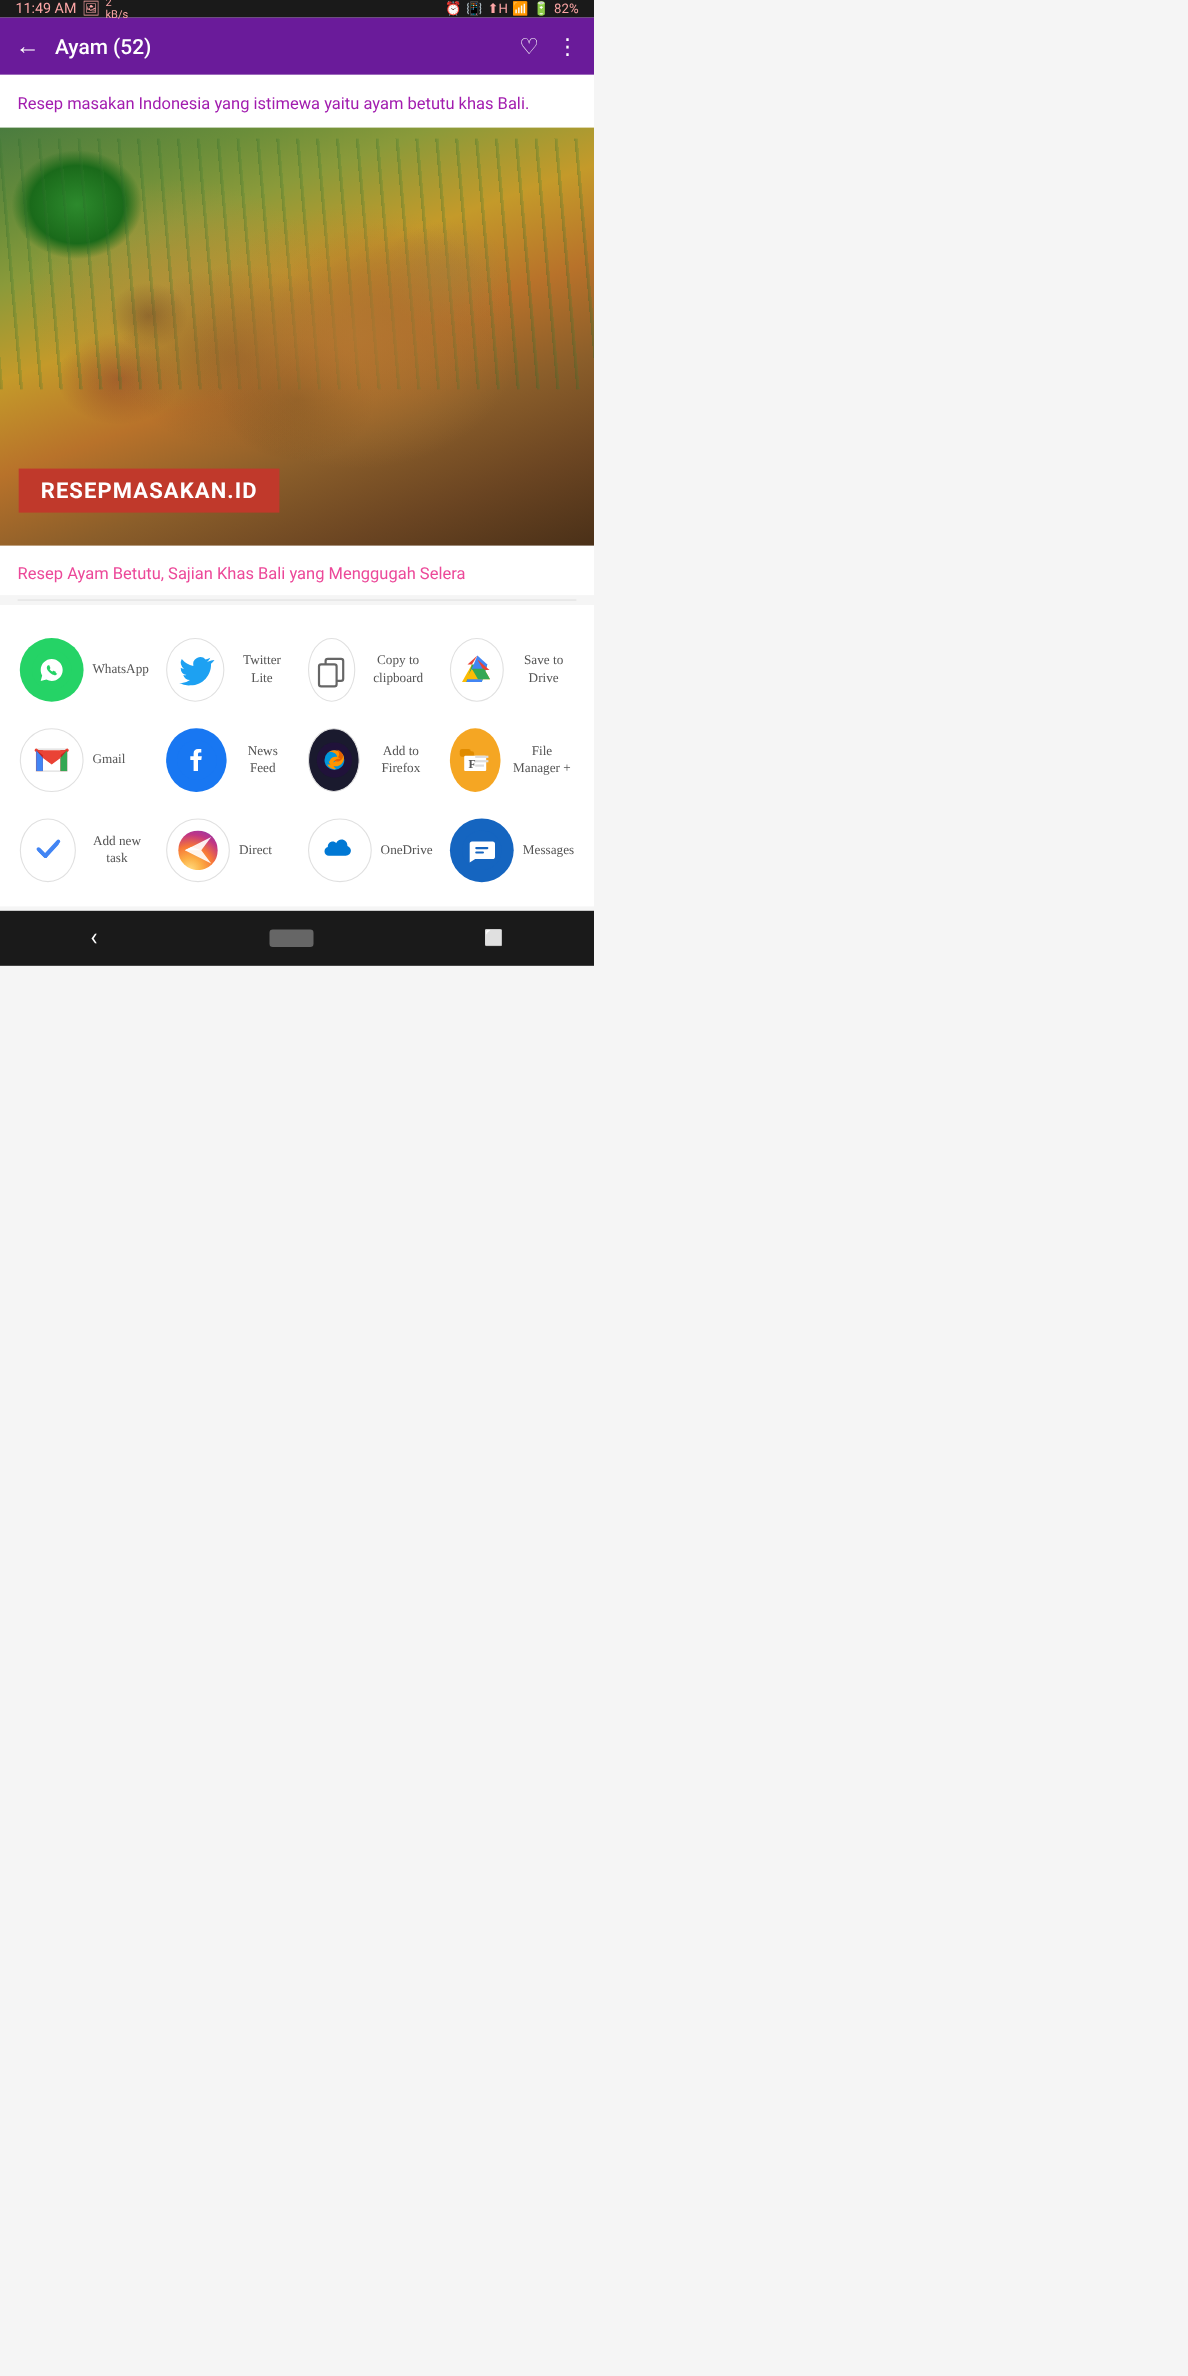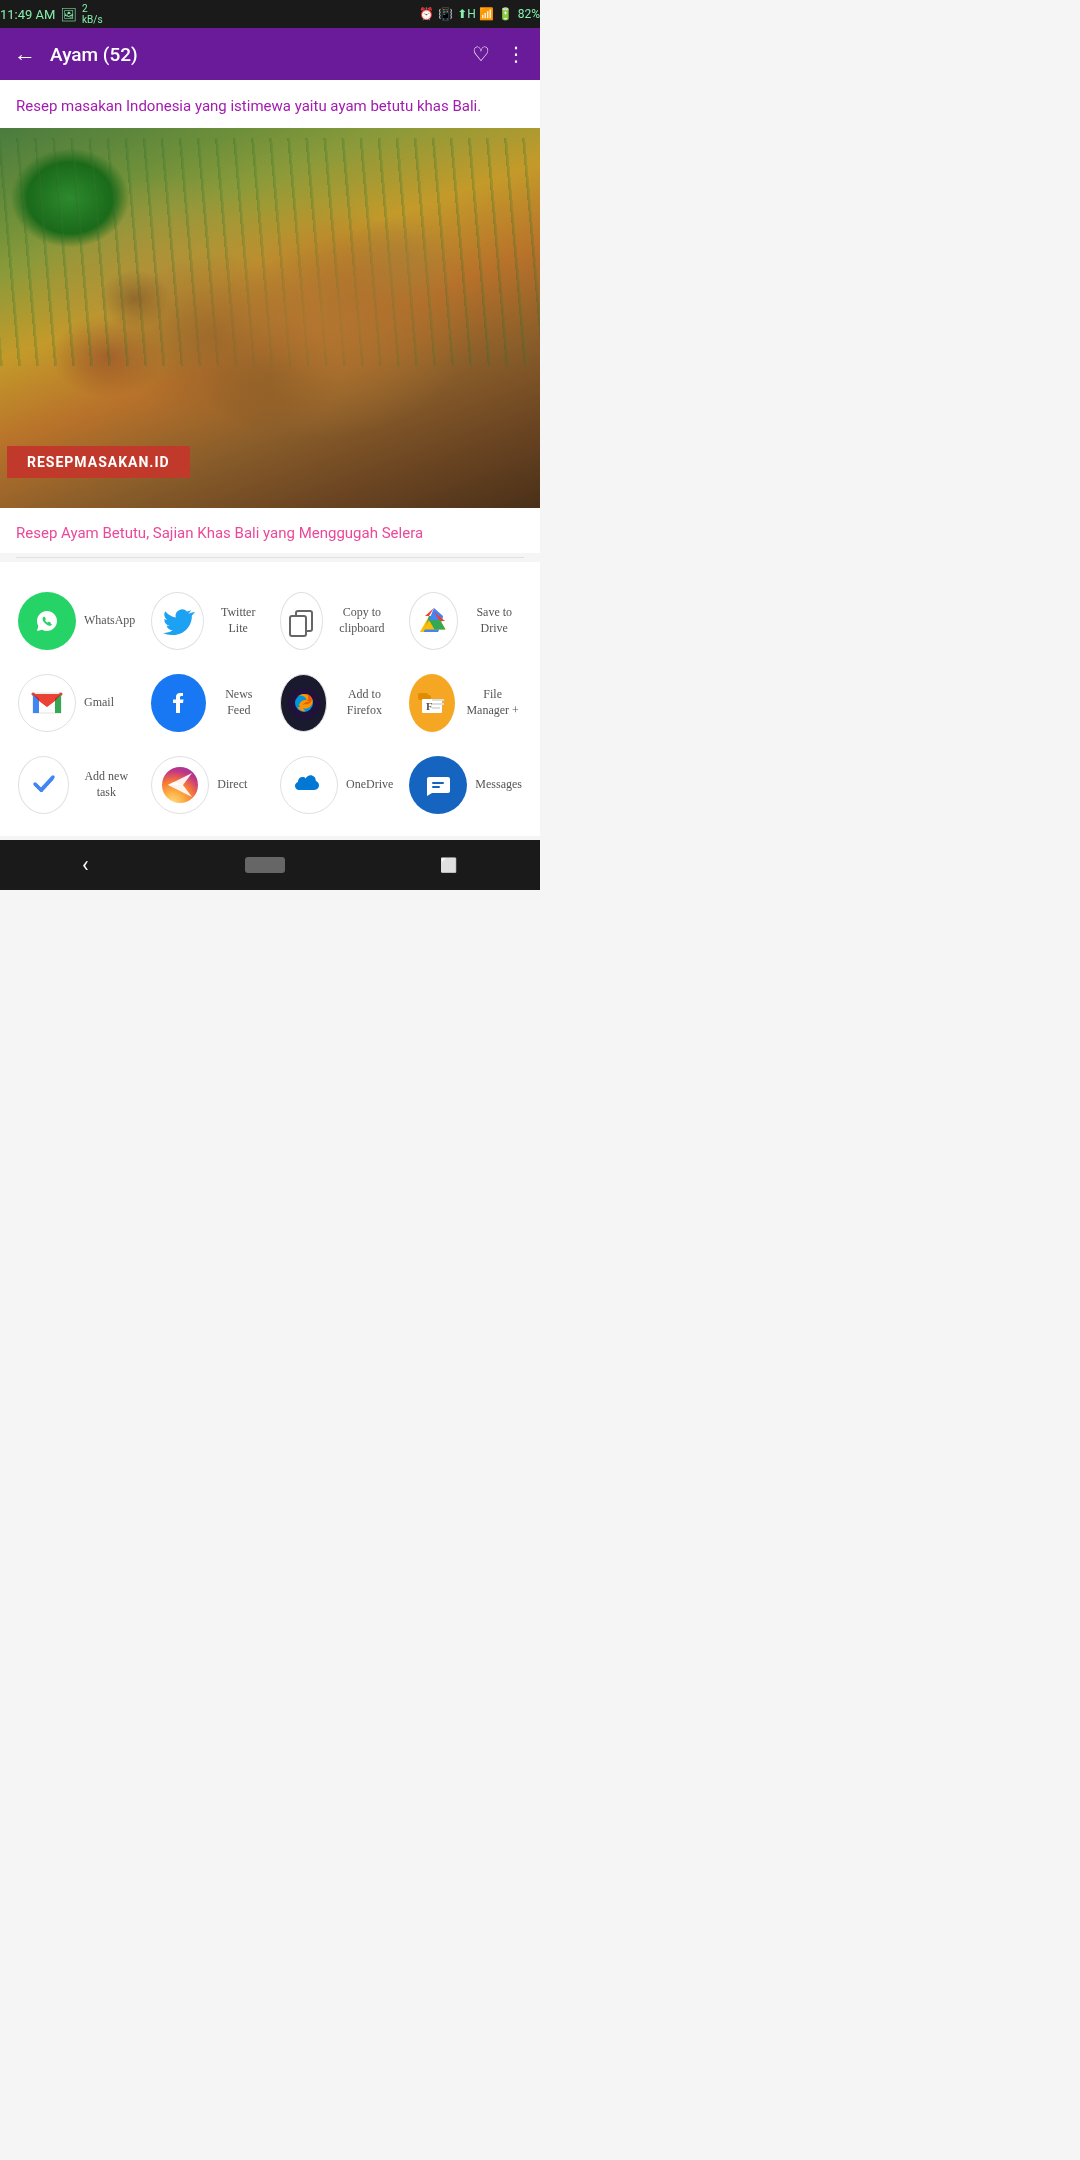--- a/index.html
+++ b/index.html
@@ -8,27 +8,27 @@
       width: 540px;
       min-height: 1080px;
       font-family: 'Roboto', Arial, sans-serif;
       background: #f5f5f5;
       overflow-x: hidden;
     }
 
     
     .status-bar {
       background: #1a1a1a;
-      color: #86efac;
+      color: #fca5a5;
       font-size: 13px;
-      padding: 6px 0;
+      padding: 6px 14px;
       display: flex;
       justify-content: space-between;
       align-items: center;
-      height: 28px;
+      height: 16px;
     }
     .status-left { display: flex; align-items: center; gap: 5px; }
     .status-right { display: flex; align-items: center; gap: 4px; font-size: 12px; }
 
     
     .app-bar {
       background: #6a1b9a;
       color: white;
       display: flex;
       align-items: center;
@@ -98,24 +98,24 @@
         rgba(40,100,40,0.3) 0px,
         rgba(60,130,50,0.2) 3px,
         transparent 3px,
         transparent 18px
       );
     }
 
     .watermark {
       position: absolute;
       bottom: 30px;
-      left: 7px;
+      left: 17px;
       background: #c0392b;
       color: white;
-      font-size: 14px;
+      font-size: 20px;
       font-weight: bold;
       padding: 8px 20px;
       letter-spacing: 1px;
       z-index: 2;
     }
 
     
     .salad-decor {
       position: absolute;
       top: 20px;

